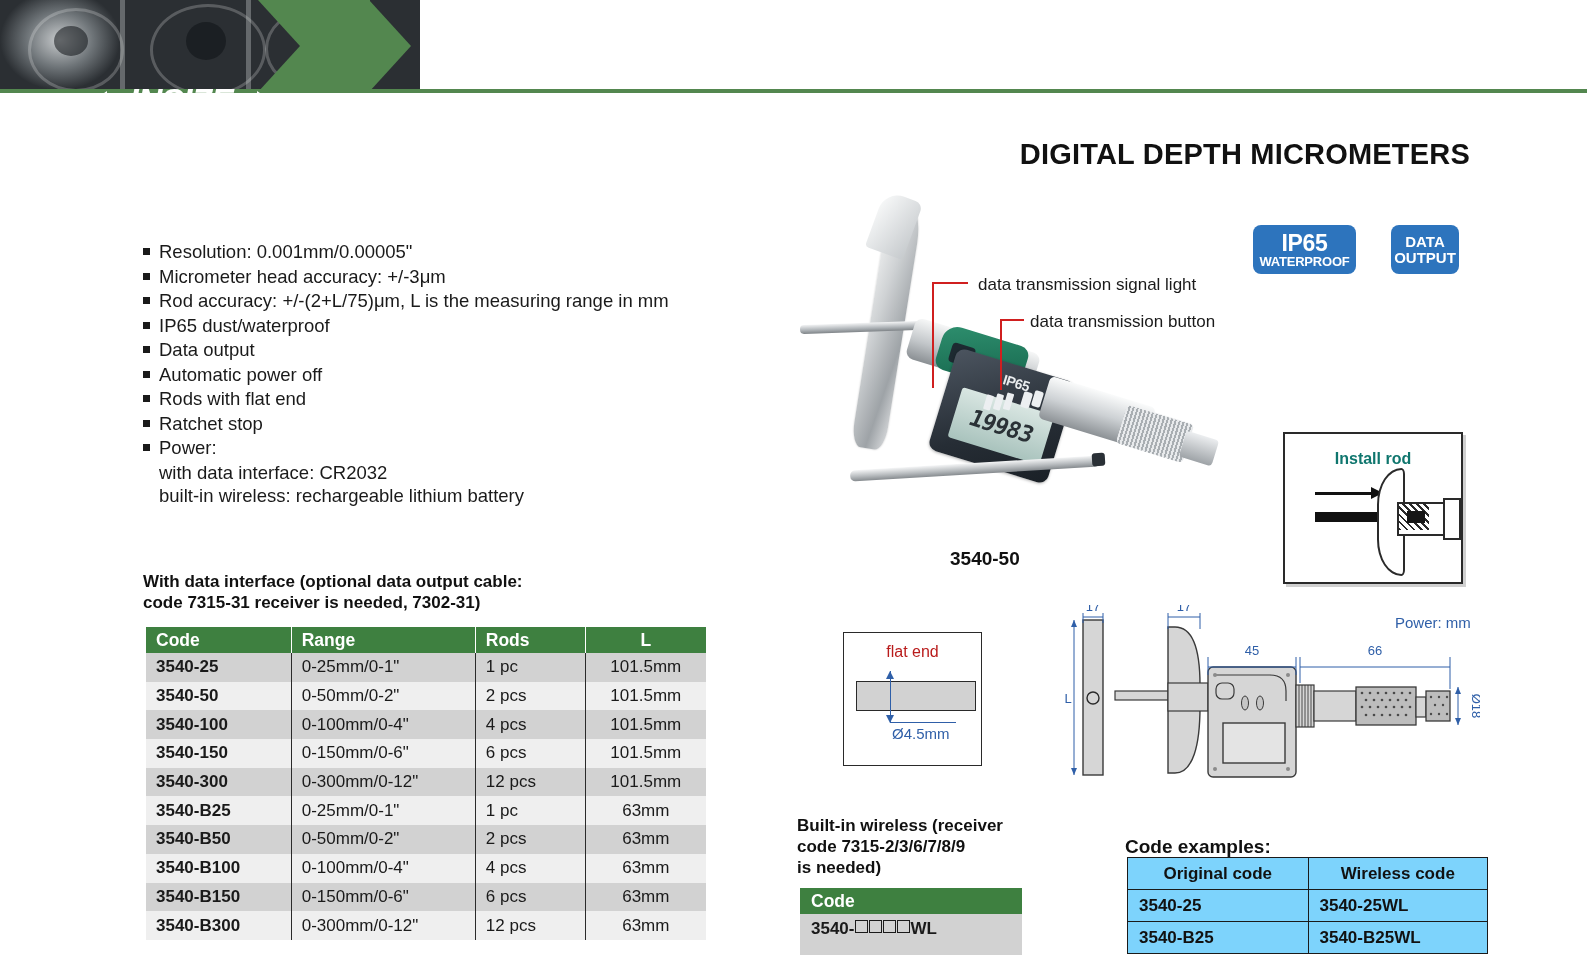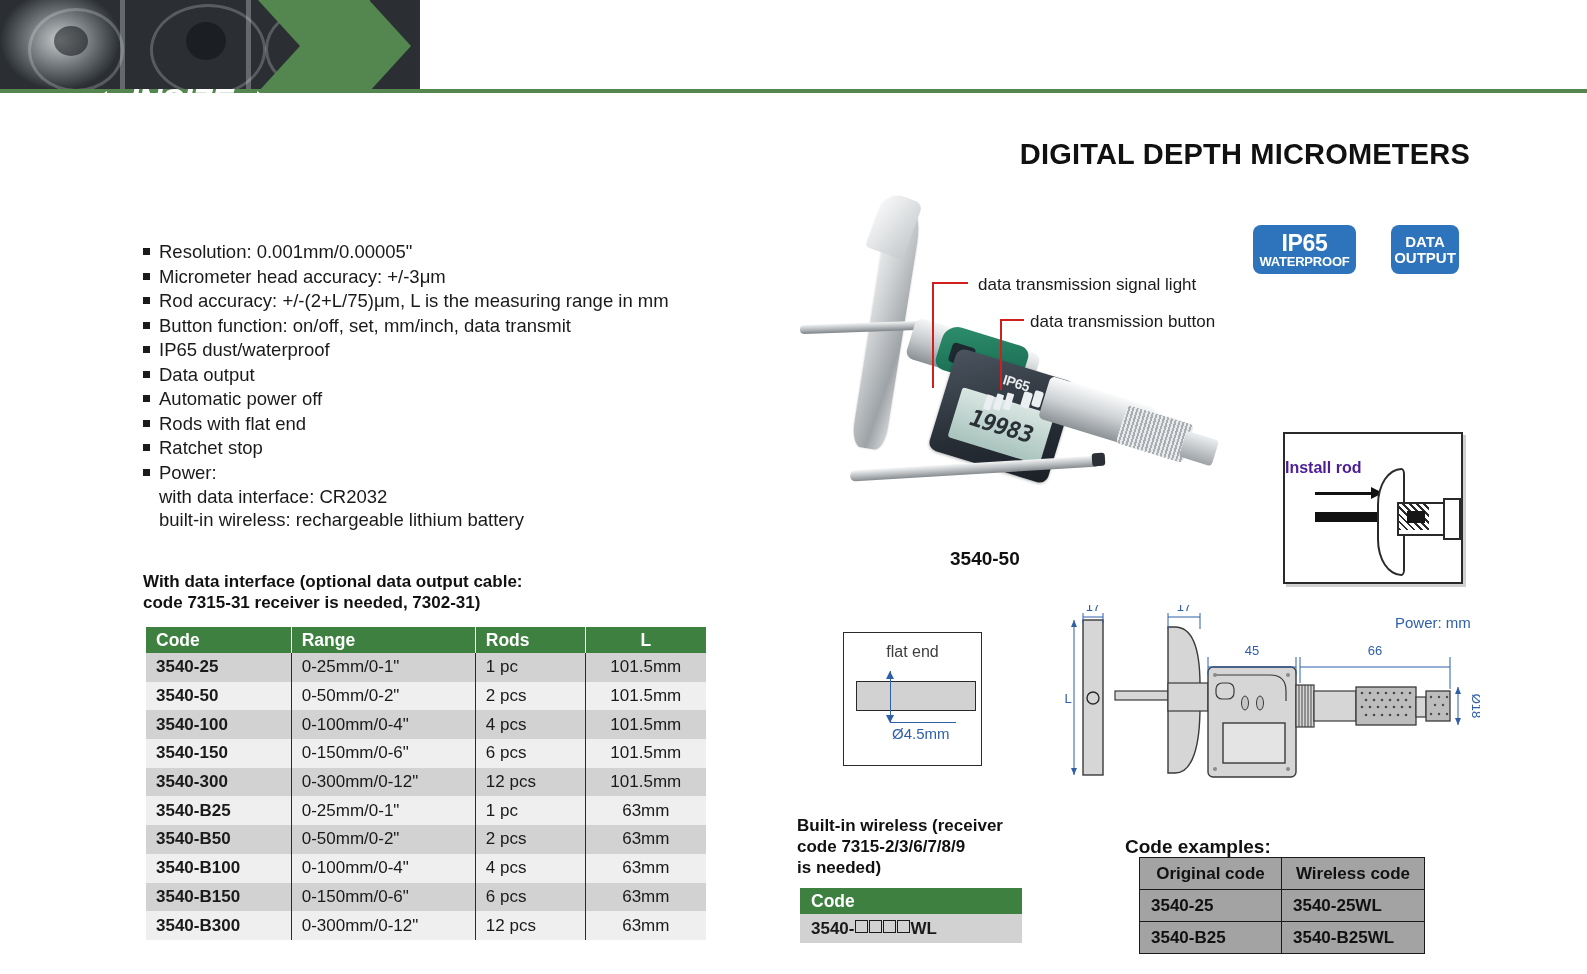--- a/index.html
+++ b/index.html
@@ -196,22 +196,22 @@
   .badge-do .l1{font-size:15px;font-weight:bold;}
   .badge-do .l2{font-size:15px;font-weight:bold;}
 
   
   .install-box{
     position:absolute;left:1283px;top:432px;width:176px;height:148px;
     border:2px solid #2a2a2a;background:#fff;
     box-shadow:3px 3px 0 rgba(150,150,150,.45);
   }
   .install-title{
-    position:absolute;left:0;right:0;top:25px;text-align:left;
-    font-size:16px;font-weight:bold;color:#4c1d95;
+    position:absolute;left:0;right:0;top:16px;text-align:center;
+    font-size:16px;font-weight:bold;color:#0f766e;
   }
   .ir-flange{
     position:absolute;left:92px;top:34px;width:24px;height:104px;
     border:2px solid #2a2a2a;background:#fff;
     border-radius:40px 6px 6px 40px/60px 10px 10px 60px;
   }
   .ir-body{
     position:absolute;left:112px;top:68px;width:58px;height:30px;
     border:2px solid #2a2a2a;background:#fff;
   }
@@ -226,21 +226,21 @@
   }
   .ir-rod{position:absolute;left:30px;top:78px;width:64px;height:10px;background:#111;}
   .ir-arrow-line{position:absolute;left:30px;top:58px;width:58px;height:3px;background:#111;}
   .ir-arrow-head{
     position:absolute;left:86px;top:53px;width:0;height:0;
     border-top:6.5px solid transparent;border-bottom:6.5px solid transparent;border-left:12px solid #111;
   }
 
   
   .flat-box{position:absolute;left:843px;top:632px;width:137px;height:132px;border:1.5px solid #2a2a2a;background:#fff;}
-  .flat-title{position:absolute;left:0;right:0;top:10px;text-align:center;font-size:16px;color:#404040;}
+  .flat-title{position:absolute;left:0;right:0;top:10px;text-align:center;font-size:16px;color:#b91c1c;}
   .flat-bar{position:absolute;left:12px;top:48px;width:118px;height:28px;background:#d2d2d2;border:1.5px solid #2a2a2a;}
   .flat-dim-line{position:absolute;left:46px;top:38px;width:1.4px;height:52px;background:#2f5fa8;}
   .flat-ar-top{position:absolute;left:42px;top:38px;width:0;height:0;border-left:4.5px solid transparent;border-right:4.5px solid transparent;border-bottom:8px solid #2f5fa8;}
   .flat-ar-bot{position:absolute;left:42px;top:82px;width:0;height:0;border-left:4.5px solid transparent;border-right:4.5px solid transparent;border-top:8px solid #2f5fa8;}
   .flat-lead{position:absolute;left:46px;top:89px;width:66px;height:1.4px;background:#2f5fa8;}
   .flat-dim-txt{position:absolute;left:48px;top:92px;font-size:15px;color:#2f5fa8;}
 
   
   .eng{position:absolute;left:1060px;top:605px;width:420px;height:190px;}
   .unit-txt{position:absolute;left:1395px;top:614px;font-size:15px;color:#2f5fa8;}
@@ -250,30 +250,30 @@
     position:absolute;left:797px;top:815px;width:260px;
     font-size:17px;font-weight:bold;line-height:21px;color:#111;
   }
   .tbl2{position:absolute;left:800px;top:888px;width:222px;border-collapse:collapse;}
   .tbl2 th{
     background:#3e8040;color:#fff;font-size:17.5px;font-weight:bold;
     height:26px;padding:0 0 0 11px;text-align:left;
   }
   .tbl2 td{
     background:#d2d2d2;font-size:17px;font-weight:bold;height:29px;
-    padding:0 0 0 11px;color:#1a1a1a;
+    padding:0 0 12px 11px;color:#1a1a1a;
   }
   .ph-box{
     display:inline-block;width:11px;height:11px;border:1.6px solid #1a1a1a;
     margin:0 .5px;vertical-align:1px;
   }
 
   
   .tbl3-cap{position:absolute;left:1125px;top:836px;font-size:19px;font-weight:bold;color:#111;}
-  .tbl3{position:absolute;left:1127px;top:857px;width:286px;border-collapse:collapse;background:#a3a3a3;margin-left:12px;}
+  .tbl3{position:absolute;left:1127px;top:857px;width:361px;border-collapse:collapse;background:#7dd3fc;}
   .tbl3 th,.tbl3 td{
     border:1.6px solid #1a1a1a;font-size:17px;height:29px;color:#111;
   }
   .tbl3 th{font-weight:bold;text-align:center;}
   .tbl3 td{font-weight:bold;text-align:left;padding-left:11px;}
 </style>
 </head>
 <body>
 
 <div class="page">
@@ -309,24 +309,20 @@
         <span class="bullet"></span>
         <span class="txt">Resolution: 0.001mm/0.00005"</span>
       </div>
     <div class="feat">
         <span class="bullet"></span>
         <span class="txt">Micrometer head accuracy: +/-3μm</span>
       </div>
     <div class="feat">
         <span class="bullet"></span>
         <span class="txt">Rod accuracy: +/-(2+L/75)μm, L is the measuring range in mm</span>
-      </div>
-    <div class="feat">
-        <span class="bullet"></span>
-        <span class="txt">Button function: on/off, set, mm/inch, data transmit</span>
       </div>
     <div class="feat">
         <span class="bullet"></span>
         <span class="txt">IP65 dust/waterproof</span>
       </div>
     <div class="feat">
         <span class="bullet"></span>
         <span class="txt">Data output</span>
       </div>
     <div class="feat">

